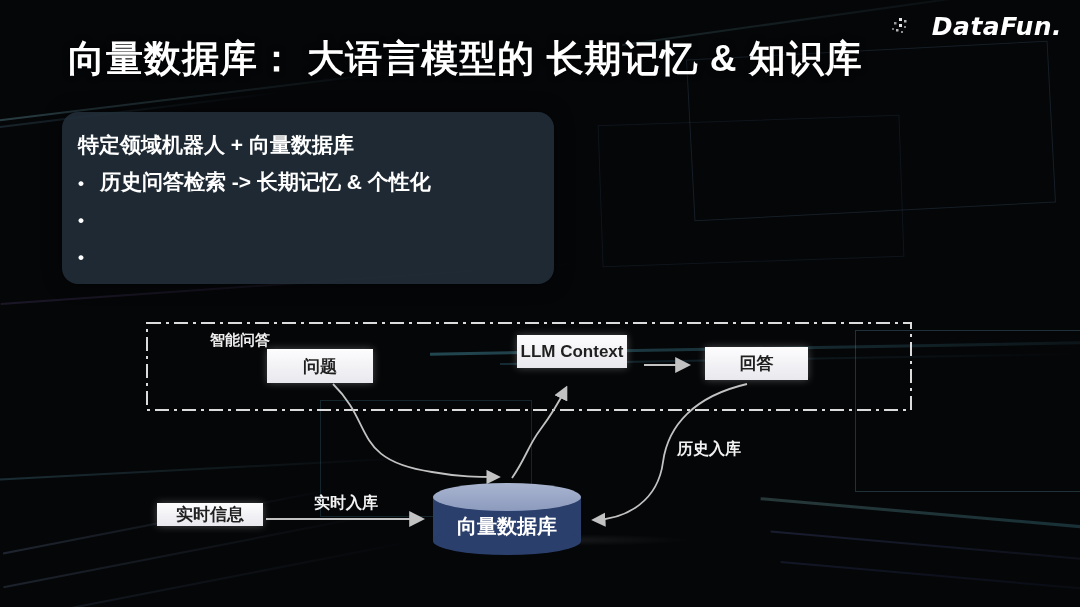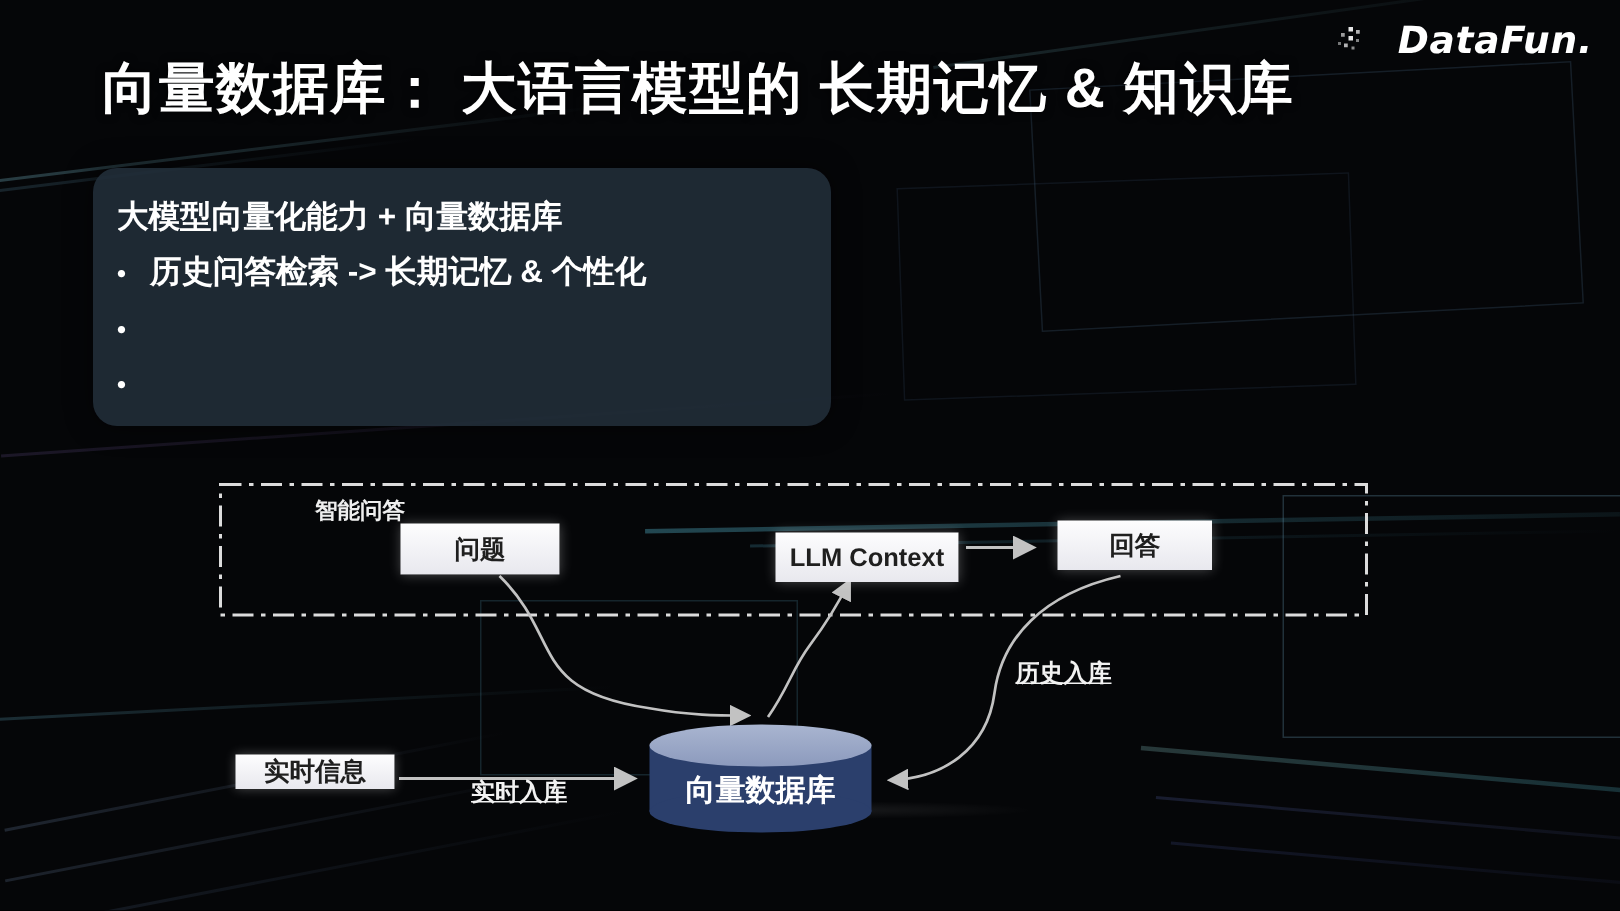--- a/index.html
+++ b/index.html
@@ -37,21 +37,21 @@
   .bullet-row{display:flex;align-items:baseline;font-size:21px;font-weight:700;line-height:37px;color:#fff;}
   .bullet-dot{width:22px;font-size:17px;}
   
   svg.diagram{position:absolute;left:0;top:0;width:1080px;height:607px;}
   .node{
     position:absolute;display:flex;align-items:center;justify-content:center;
     background:linear-gradient(180deg,#fdfdfe,#e8e8ee);
     border-radius:0;color:#1f1f1f;font-size:17px;font-weight:700;
     box-shadow:0 0 8px rgba(255,255,255,.28);
   }
-  .edge-label{position:absolute;font-size:16px;font-weight:700;color:#f2f2f2;white-space:nowrap;text-decoration:underline;}
+  .edge-label{position:absolute;font-size:16px;font-weight:700;color:#f2f2f2;white-space:nowrap;}
   .group-label{position:absolute;left:162px;top:331px;font-size:15px;font-weight:700;color:#eee;margin-left:48px;}
   
   .cylinder{position:absolute;left:433px;top:483px;width:148px;height:72px;}
   .cyl-body{position:absolute;left:0;top:14px;width:148px;height:44px;background:#2b3f6c;}
   .cyl-bottom{position:absolute;left:0;top:44px;width:148px;height:28px;border-radius:50%;background:#2b3f6c;}
   .cyl-top{position:absolute;left:0;top:0;width:148px;height:28px;border-radius:50%;
     background:linear-gradient(180deg,#a9b5d0,#8c9abd);}
   .cyl-label{position:absolute;left:0;top:30px;width:148px;text-align:center;
     font-size:20px;font-weight:700;color:#fff;}
 </style>
@@ -91,21 +91,21 @@
       <rect x="2" y="12" width="2" height="2" fill="#fff" opacity=".45"></rect>
       <rect x="6" y="13" width="2.5" height="2.5" fill="#fff" opacity=".7"></rect>
       <rect x="11" y="15" width="2" height="2" fill="#fff" opacity=".55"></rect>
     </svg>
     <span class="brand-text">DataFun.</span>
   </div>
 
   <div class="title">向量数据库： 大语言模型的 长期记忆 &amp; 知识库</div>
 
   <div class="panel">
-    <div class="panel-heading">大模型向量化能力 + 向量数据库</div>
+    <div class="panel-heading">特定领域机器人 + 向量数据库</div>
     <div class="bullet-row">
       <span class="bullet-dot">•</span>
       <span>历史问答检索 -&gt; 长期记忆 &amp; 个性化</span>
     </div>
     <div class="bullet-row">
       <span class="bullet-dot">•</span>
     </div>
     <div class="bullet-row">
       <span class="bullet-dot">•</span>
     </div>
@@ -121,27 +121,27 @@
     <path d="M 333,384 C 375,425 352,460 432,472 C 460,477 478,477 498,477" fill="none" stroke="#c2c2c2" stroke-width="1.8" marker-end="url(#arw)"></path>
     <path d="M 512,478 C 526,458 528,446 540,430 C 552,414 559,402 566,388" fill="none" stroke="#c2c2c2" stroke-width="1.8" marker-end="url(#arw)"></path>
     <path d="M 747,384 C 695,396 668,425 663,462 C 658,500 628,519 594,520" fill="none" stroke="#c2c2c2" stroke-width="1.8" marker-end="url(#arw)"></path>
     <path d="M 644,365 L 688,365" fill="none" stroke="#c2c2c2" stroke-width="2" marker-end="url(#arw)"></path>
     <path d="M 266,519 L 422,519" fill="none" stroke="#c2c2c2" stroke-width="2" marker-end="url(#arw)"></path>
   </svg>
 
   <div class="group-label">智能问答</div>
 
   <div class="node" style="left:267px;top:349px;width:106px;height:34px;">问题</div>
-  <div class="node" style="left:517px;top:355px;width:122px;height:33px;">LLM Context</div>
+  <div class="node" style="left:517px;top:335px;width:110px;height:33px;">LLM Context</div>
   <div class="node" style="left:705px;top:347px;width:103px;height:33px;">回答</div>
   <div class="node" style="left:157px;top:503px;width:106px;height:23px;">实时信息</div>
 
   <div class="cylinder">
     <div class="cyl-body"></div>
     <div class="cyl-bottom"></div>
     <div class="cyl-top"></div>
     <div class="cyl-label">向量数据库</div>
   </div>
 
-  <div class="edge-label" style="left:314px;top:493px;margin-top:25px;">实时入库</div>
+  <div class="edge-label" style="left:314px;top:493px;">实时入库</div>
   <div class="edge-label" style="left:677px;top:439px;">历史入库</div>
 
 </div>
 
 </body></html>

